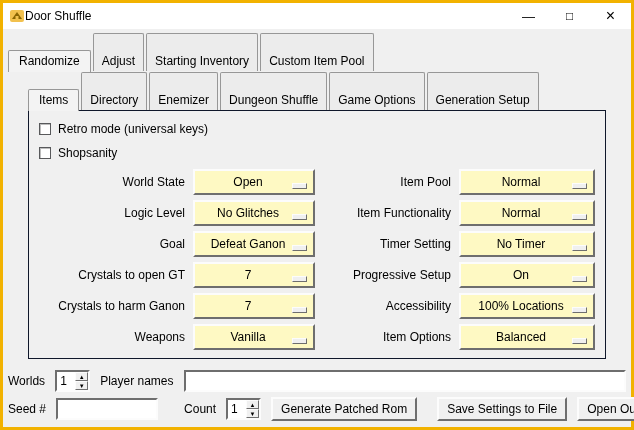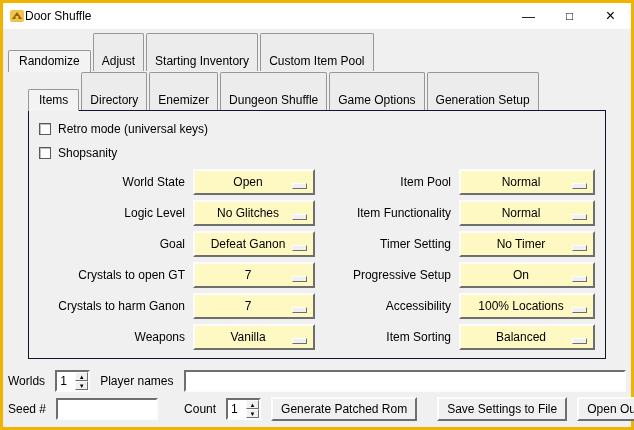--- a/index.html
+++ b/index.html
@@ -172,21 +172,21 @@
             <div class="dd">
               <span class="ddv">100% Locations</span>
               <span class="ind"></span>
             </div>
 
             <label class="glabel">Weapons</label>
             <div class="dd">
               <span class="ddv">Vanilla</span>
               <span class="ind"></span>
             </div>
-            <label class="glabel">Item Sorting</label>
+            <label class="glabel">Item Options</label>
             <div class="dd">
               <span class="ddv">Balanced</span>
               <span class="ind"></span>
             </div>
 
           </div>
         </div>
       </div>
 
       <div class="bottom">

